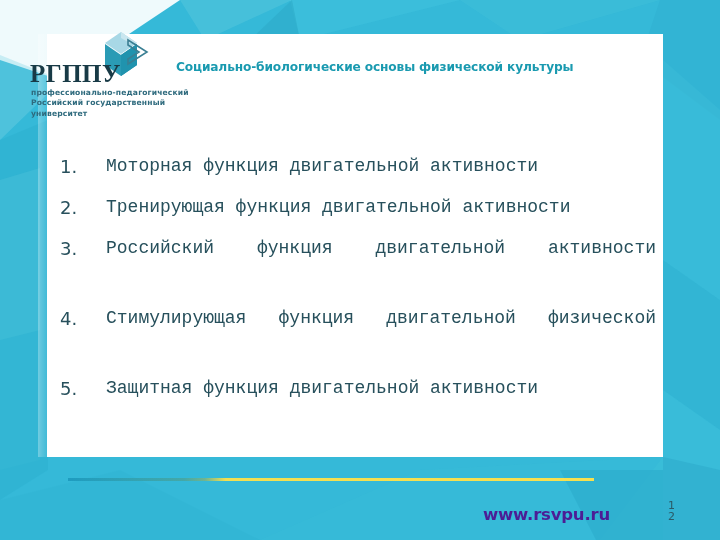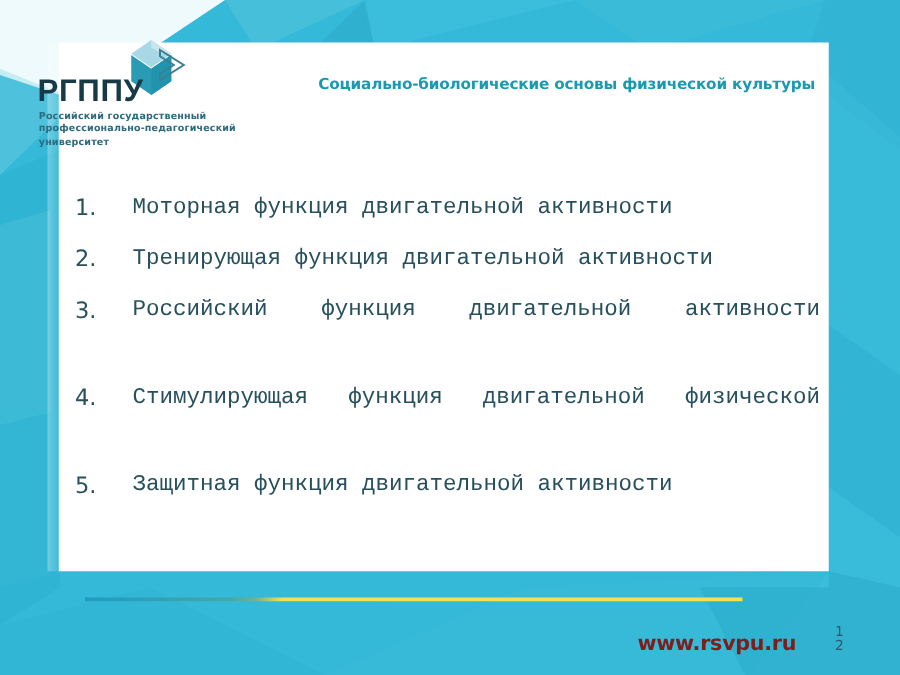--- a/index.html
+++ b/index.html
@@ -54,21 +54,21 @@
     position: absolute;
     left: 60px;
     top: 0px;
     width: 62px;
     height: 58px;
   }
   #logo-word {
     position: absolute;
     left: 0px;
     top: 31px;
-    font-family: Liberation Sans, sans-serif;
+    font-family: Liberation Serif, serif;
     font-weight: bold;
     font-size: 25px;
     letter-spacing: 0.5px;
     color: #183a46;
     line-height: 1;
   }
   #logo-sub {
     position: absolute;
     left: 1px;
     top: 58px;
@@ -78,21 +78,21 @@
     color: #2e6a7d;
     letter-spacing: 0.15px;
     white-space: nowrap;
   }
   
   #header-title {
     position: absolute;
     left: 176px;
     top: 60px;
     width: 476px;
-    text-align: right;
+    text-align: left;
     font-size: 12.2px;
     font-weight: bold;
     color: #1a9ab0;
     letter-spacing: -0.15px;
     z-index: 6;
   }
   
   #slide-title {
     position: absolute;
     left: 60px;
@@ -143,25 +143,25 @@
     position: absolute;
     left: 68px;
     top: 478px;
     width: 526px;
     height: 3px;
     background: linear-gradient(to right, #1e9cc0 0%, #43a8a8 22%, #6fb490 26%, #f2df52 30%, #f7e04f 100%);
     z-index: 6;
   }
   #footer-url {
     position: absolute;
-    left: 510px;
+    left: 483px;
     top: 505px;
     font-size: 16.5px;
     font-weight: bold;
-    color: #7f1d1d;
+    color: #4c1d95;
     letter-spacing: -0.2px;
     z-index: 7;
   }
   #page-num {
     position: absolute;
     left: 668px;
     top: 500px;
     width: 22px;
     text-align: left;
     font-size: 11px;
@@ -210,22 +210,22 @@
       <polygon points="31,2 47,13 31,24 15,13" fill="#a8d8e6"></polygon>
       <polygon points="31,2 47,13 40,13 31,8" fill="#c9e6ef"></polygon>
       <polygon points="15,14 31,25 31,46 15,35" fill="#2a9bb5"></polygon>
       <polygon points="31,25 47,14 47,35 31,46" fill="#1c8ca8"></polygon>
       <polygon points="47,14 47,35 31,46 31,25" fill="#2093ae"></polygon>
       <polygon points="38,10 57,22 38,34 38,29 49,22 38,15" fill="none" stroke="#3a7f93" stroke-width="1.6"></polygon>
       <polygon points="40,17 50,23 40,29" fill="#3a7f93" opacity="0.0"></polygon>
     </svg>
     <div id="logo-word">РГППУ</div>
     <div id="logo-sub">
+      <div>профессионально-педагогический</div>
       <div>Российский государственный</div>
-      <div>профессионально-педагогический</div>
       <div>университет</div>
     </div>
   </div>
 
   <div id="header-title">Социально-биологические основы физической культуры</div>
 
 
   <div id="list">
     <div class="li">
       <div class="li-num">1.</div>

